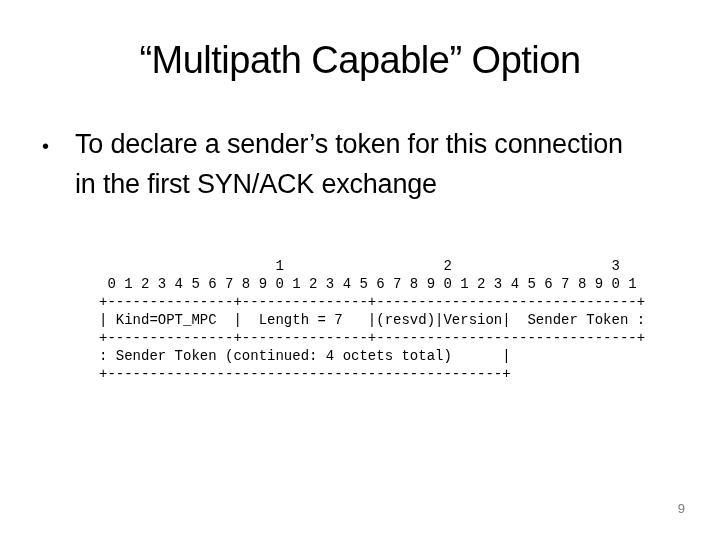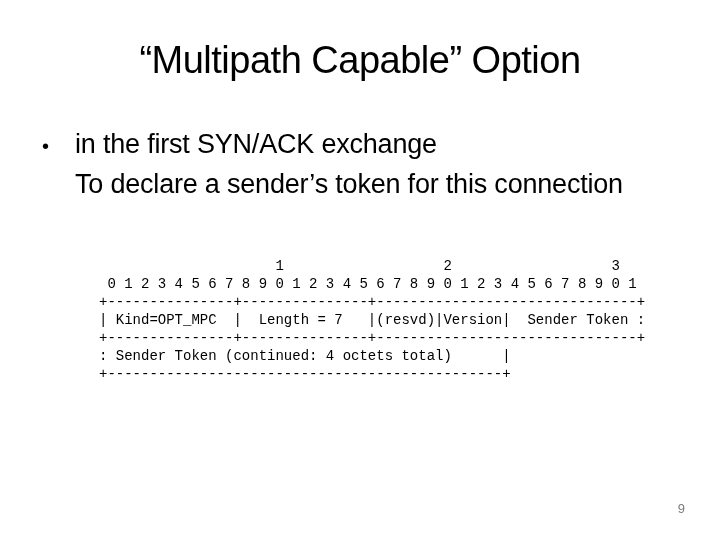--- a/index.html
+++ b/index.html
@@ -78,22 +78,22 @@
 </head>
 <body>
 
 <div class="slide">
 
   <h1 class="slide-title">“Multipath Capable” Option</h1>
 
   <div class="bullet-item">
     <span class="bullet-marker">•</span>
     <div class="bullet-text">
+      <div class="line">To declare a sender’s token for this connection</div>
       <div class="line">in the first SYN/ACK exchange</div>
-      <div class="line">To declare a sender’s token for this connection</div>
     </div>
   </div>
 
   <pre class="ascii-diagram">                     1                   2                   3
  0 1 2 3 4 5 6 7 8 9 0 1 2 3 4 5 6 7 8 9 0 1 2 3 4 5 6 7 8 9 0 1
 +---------------+---------------+-------------------------------+
 | Kind=OPT_MPC  |  Length = 7   |(resvd)|Version|  Sender Token :
 +---------------+---------------+-------------------------------+
 : Sender Token (continued: 4 octets total)      |
 +-----------------------------------------------+</pre>

